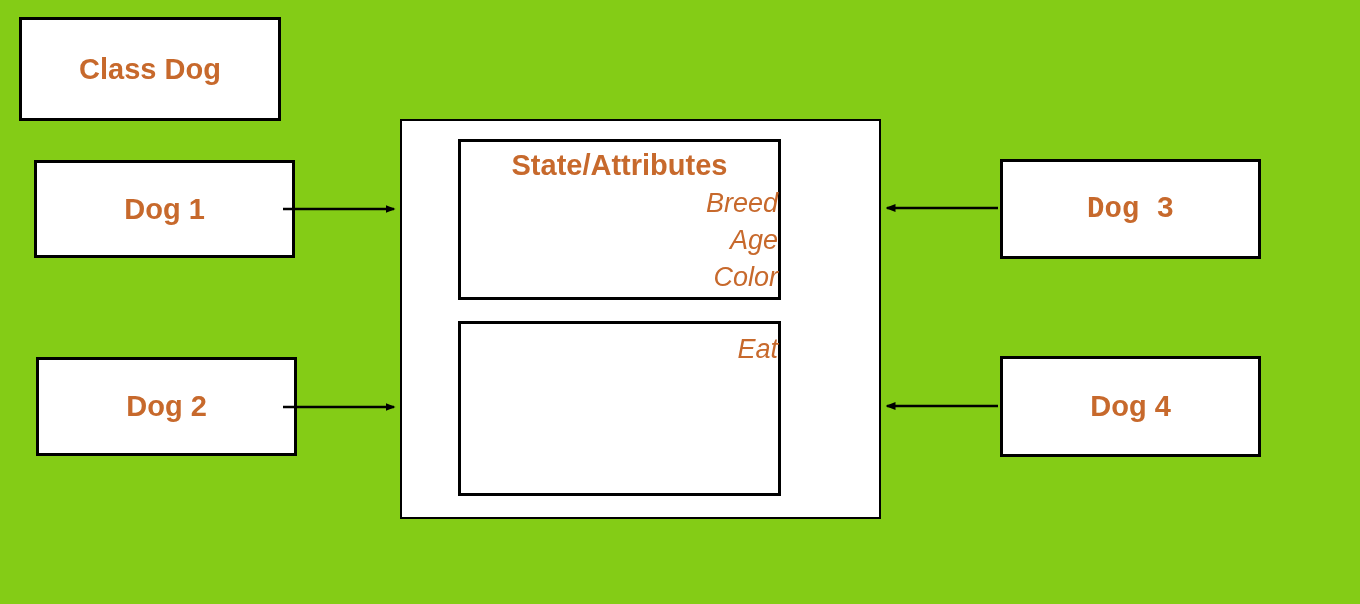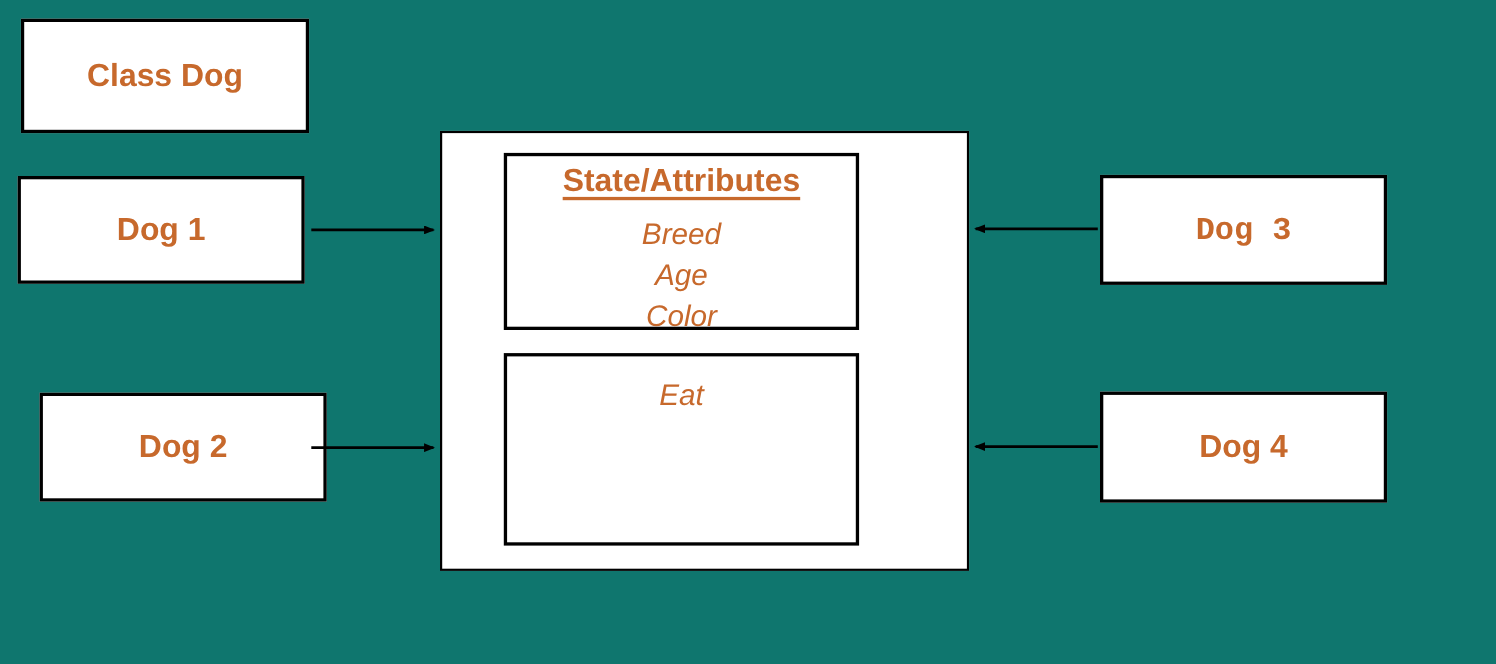--- a/index.html
+++ b/index.html
@@ -5,21 +5,21 @@
   * { margin: 0; padding: 0; box-sizing: border-box; }
   html, body { background: #ffffff; }
   body {
     font-family: "Liberation Sans", sans-serif;
     width: 1360px; height: 604px;
     position: relative; overflow: hidden;
   }
   .stage {
     position: absolute; left: 0; top: 0;
     width: 1360px; height: 604px;
-    background: #0f766e;
+    background: #84cc16;
   }
   .node {
     position: absolute;
     background: #ffffff;
     border: 3px solid #000000;
     display: flex; align-items: center; justify-content: center;
     color: var(--accent, #C7692C);
     font-weight: bold;
     font-size: 29px;
     text-align: center;
@@ -33,48 +33,47 @@
     position: absolute;
     background: #ffffff;
     border: 3px solid #000000;
     color: var(--accent, #C7692C);
     text-align: center;
     padding-top: 5px;
   }
   .section-title {
     font-weight: bold;
     font-size: 29px;
-    text-decoration: underline;
     text-decoration-thickness: 3px;
     text-underline-offset: 5px;
     line-height: 36px;
     display: inline-block;
   }
-  .section-items { margin-top: 12px; }
+  .section-items { margin-top: 2px; text-align: right; }
   .section-item {
     font-style: italic;
     font-size: 27px;
     line-height: 37px;
   }
   svg.wires {
     position: absolute; left: 0; top: 0;
     width: 1360px; height: 604px;
     pointer-events: none;
   }
 </style>
 </head>
 <body>
 
 <div class="stage">
 
   <div class="node" style="left:19px; top:17px; width:262px; height:104px;">
     <span>Class Dog</span>
   </div>
 
-  <div class="node" style="left:16px; top:160px; width:261px; height:98px;">
+  <div class="node" style="left:34px; top:160px; width:261px; height:98px;">
     <span>Dog 1</span>
   </div>
   <div class="node" style="left:36px; top:357px; width:261px; height:99px;">
     <span>Dog 2</span>
   </div>
 
   <div class="node" style="left:1000px; top:159px; width:261px; height:100px;font-family:Liberation Mono, monospace;">
     <span>Dog 3</span>
   </div>
   <div class="node" style="left:1000px; top:356px; width:261px; height:101px;">

